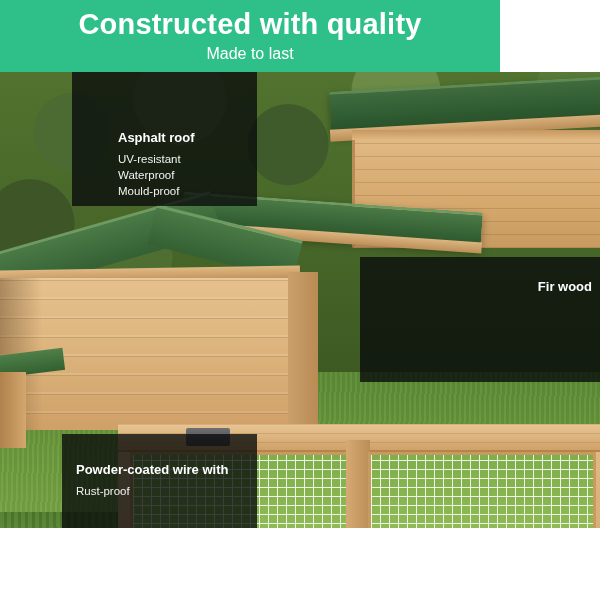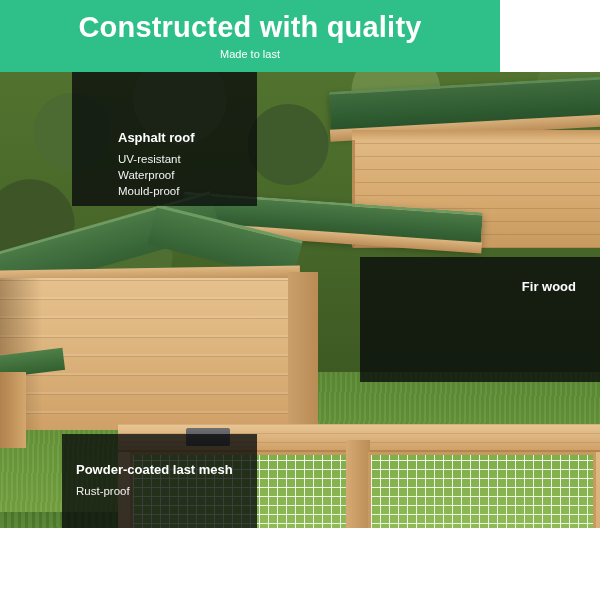--- a/index.html
+++ b/index.html
@@ -34,21 +34,21 @@
   .header-title {
     color: #ffffff;
     font-size: 29px;
     font-weight: bold;
     letter-spacing: 0.2px;
     line-height: 1.05;
     text-align: center;
   }
   .header-sub {
     color: #ffffff;
-    font-size: 11px;
+    font-size: 16px;
     margin-top: 5px;
     text-align: left;
     font-weight: normal;
   }
 
   
   .photo {
     position: absolute;
     left: 0;
     top: 72px;
@@ -283,21 +283,21 @@
     margin: 5px 0 0 0;
     padding: 0;
     list-style: none;
   }
   .panel-list li {
     font-size: 11.5px;
     color: #f2f2f2;
     line-height: 1.42;
   }
   .p1-inner { position: absolute; left: 46px; top: 58px; }
-  .p2-inner { position: absolute; right: 24px; top: 22px; text-align: right; margin-left: 39px; }
+  .p2-inner { position: absolute; right: 8px; top: 22px; text-align: right; margin-left: 39px; }
   .p3-inner { position: absolute; left: 14px; top: 28px; }
 </style>
 </head>
 <body>
 
 <div class="canvas">
 
   <div class="header">
     <div class="header-title">Constructed with quality</div>
     <div class="header-sub">Made to last</div>
@@ -350,21 +350,21 @@
     <div class="panel panel-2">
       <div class="p2-inner">
         <div class="panel-title">Fir wood</div>
         <ul class="panel-list">
         </ul>
       </div>
     </div>
 
     <div class="panel panel-3">
       <div class="p3-inner">
-        <div class="panel-title">Powder-coated last mesh</div>
+        <div class="panel-title">Powder-coated wire with</div>
         <ul class="panel-list">
           <li>Rust-proof</li>
         </ul>
       </div>
     </div>
 
   </div>
 </div>
 
 </body></html>

